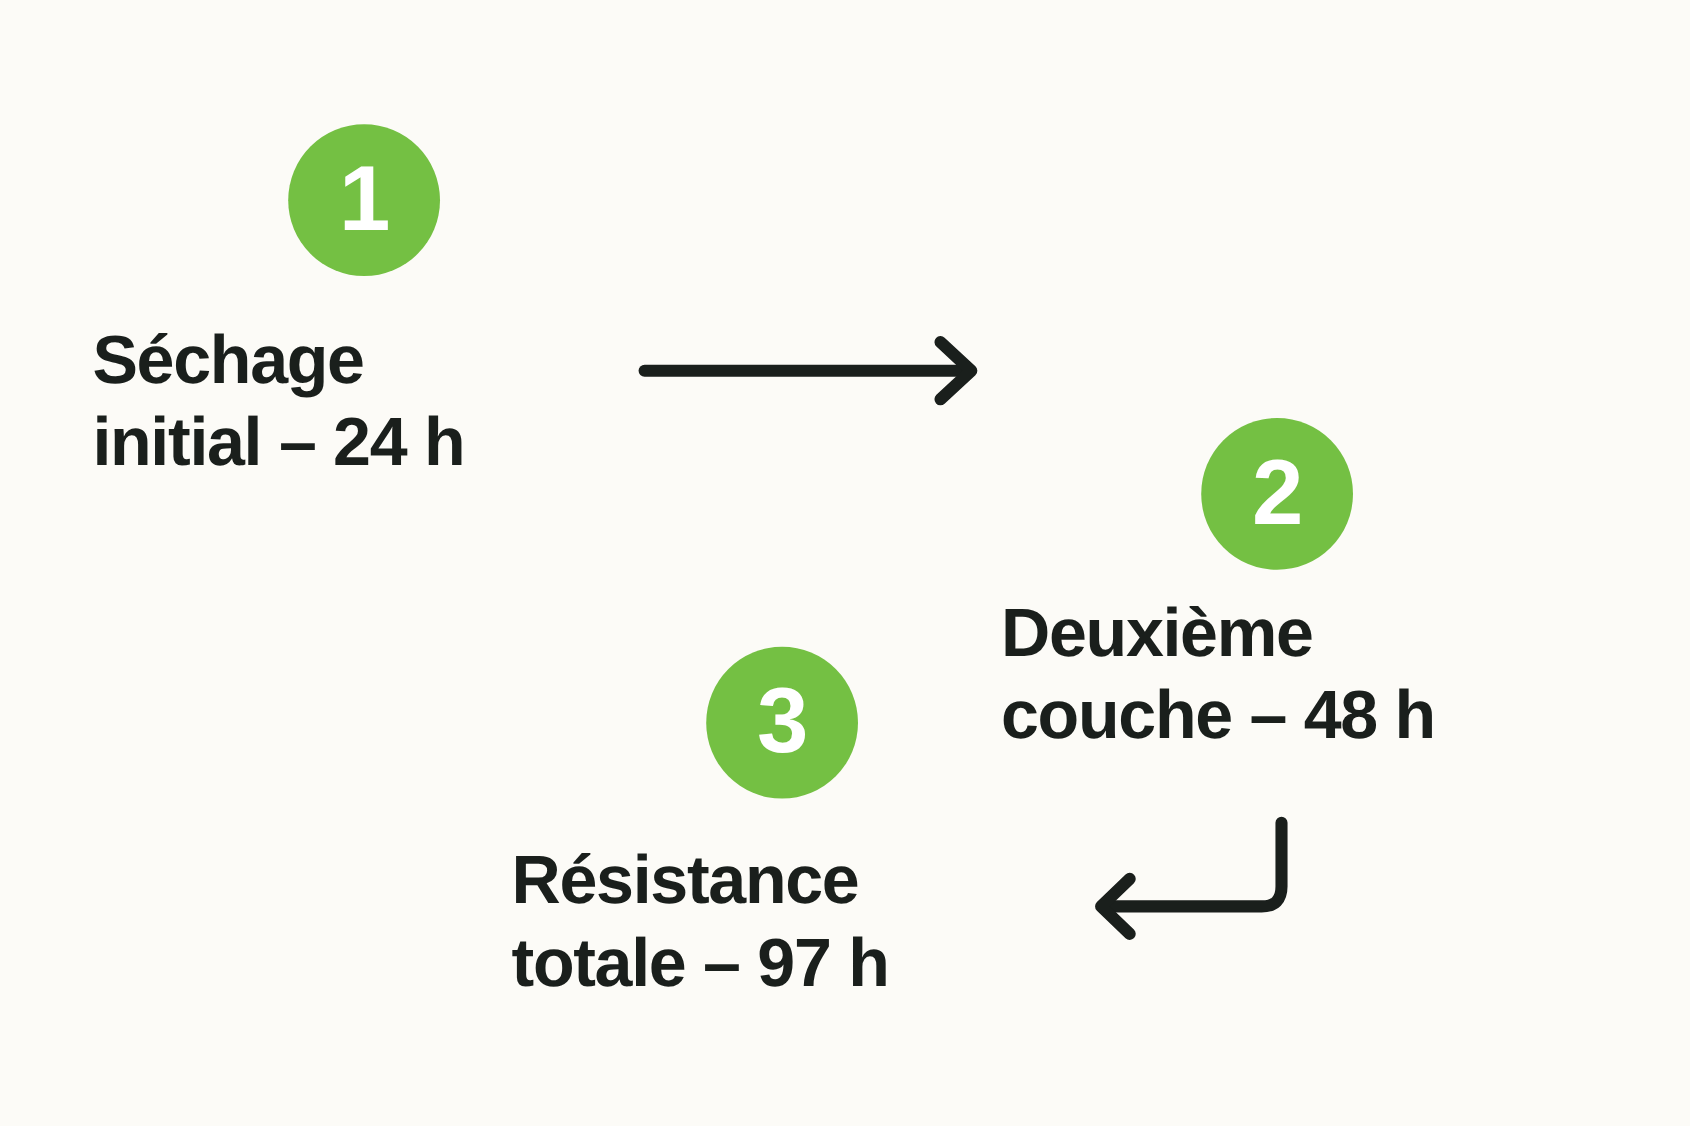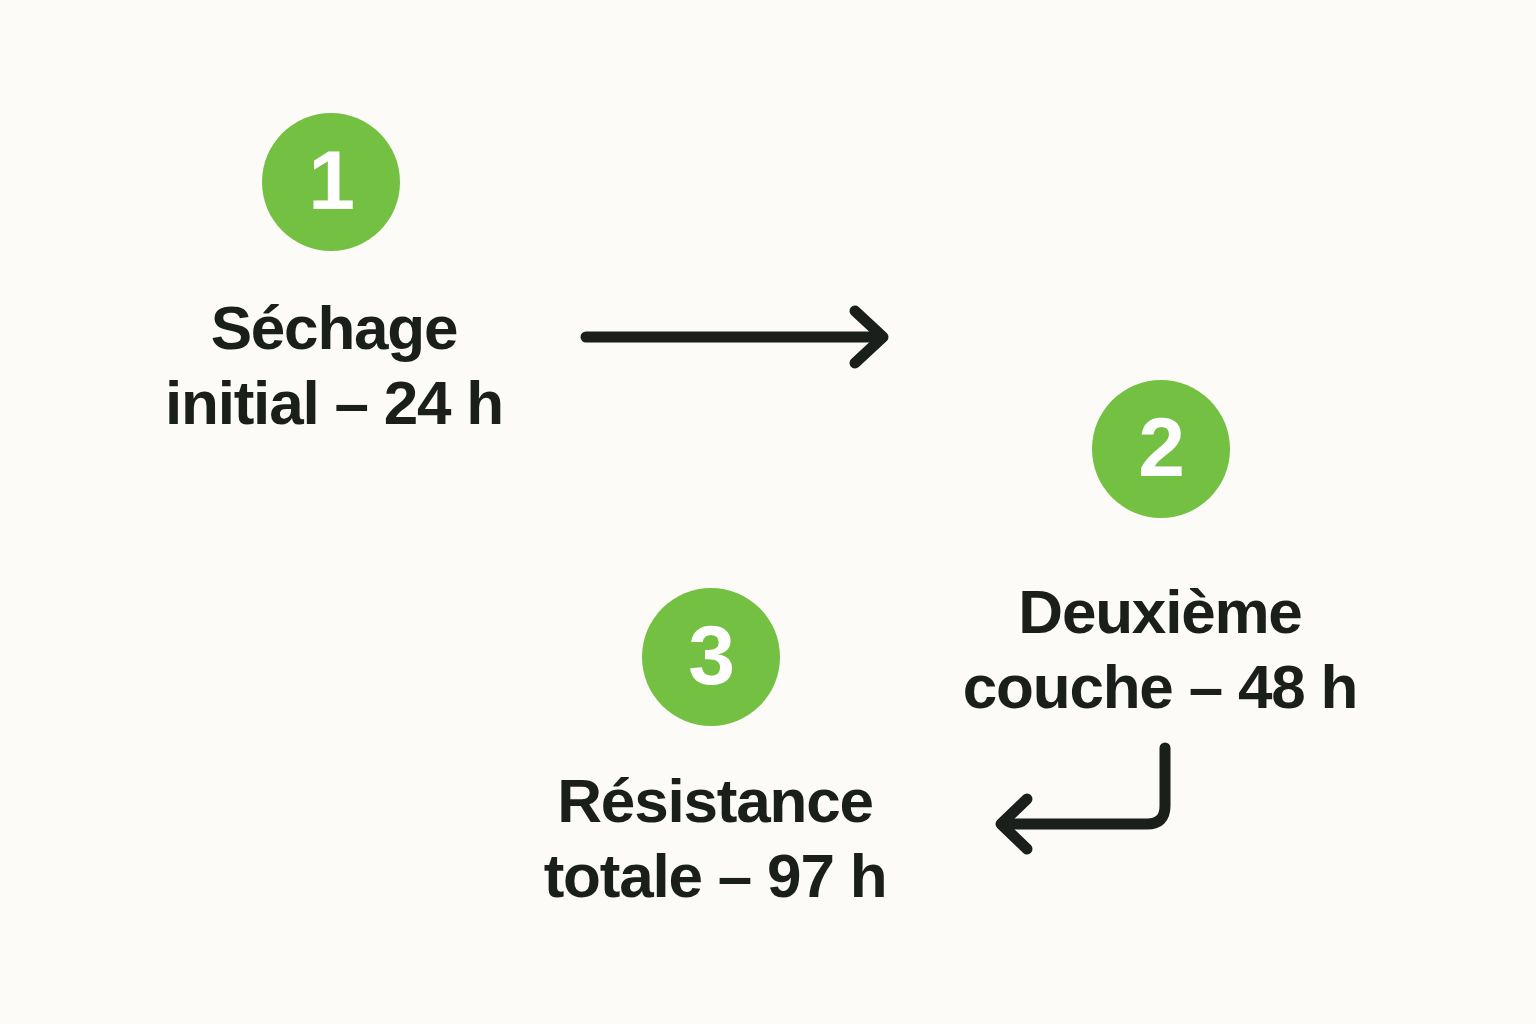--- a/index.html
+++ b/index.html
@@ -42,38 +42,38 @@
   }
 
   
   .caption {
     position: absolute;
     color: #1a1f1c;
     font-size: 62px;
     font-weight: 700;
     line-height: 75px;
     letter-spacing: -1.2px;
-    text-align: center;
+    text-align: left;
     white-space: pre-line;
     font-family: "Liberation Sans", "DejaVu Sans", sans-serif;
   }
 
   
   .step { position: absolute; }
 
   #step-1 { left: 0px;    top: 0px; }
   #step-2 { left: 0px;    top: 0px; }
   #step-3 { left: 0px;    top: 0px; }
 
   #badge-1 { left: 262px;  top: 113px; }
   #badge-2 { left: 1092px; top: 380px; }
   #badge-3 { left: 642px;  top: 588px; }
 
   #caption-1 { left:  84px; top: 290px; width: 500px; }
-  #caption-2 { left:  910px; top: 574px; width: 500px; }
+  #caption-2 { left:  910px; top: 538px; width: 500px; }
   #caption-3 { left:  465px; top: 763px; width: 500px; }
 
   
   .connector {
     position: absolute;
     pointer-events: none;
   }
   #arrow-1-2 { left: 570px; top: 295px; }
   #arrow-2-3 { left: 975px; top: 730px; }
 </style>

